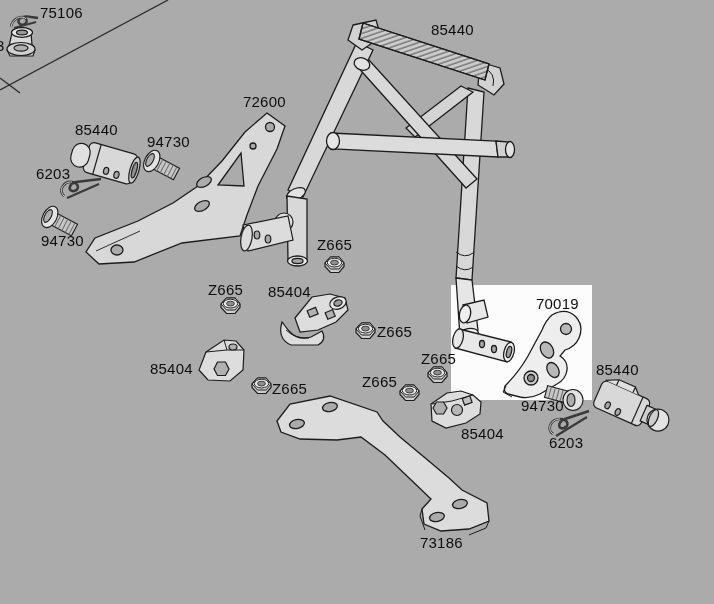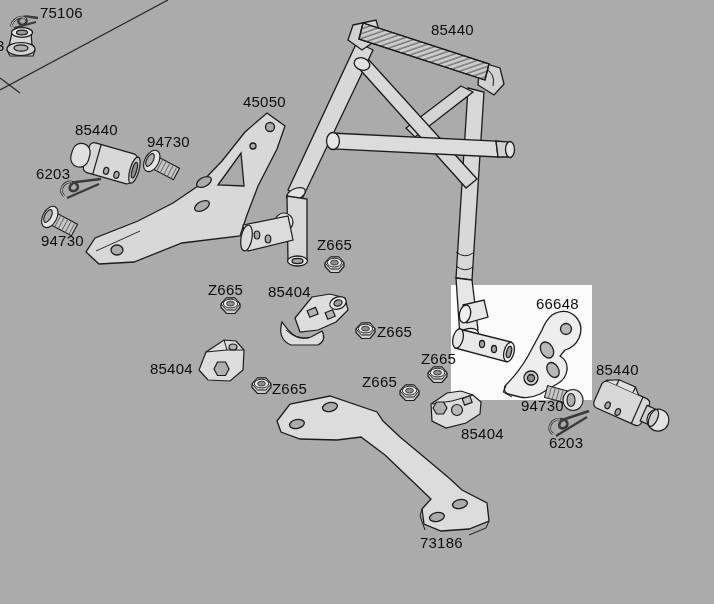--- a/index.html
+++ b/index.html
@@ -223,33 +223,33 @@
     <ellipse cx="663" cy="395" rx="4" ry="9" fill="#cfcfcf"></ellipse>
     <ellipse cx="616" cy="402" rx="2.5" ry="3.5" fill="#a8a8a8"></ellipse>
     <ellipse cx="628" cy="404" rx="2.5" ry="3.5" fill="#a8a8a8"></ellipse>
   </g>
 </svg>
 
 <div id="labels-layer">
       <span class="part-label" style="left: 40px; top: 4px;">75106</span>
       <span class="part-label" style="left: -4px; top: 37px;">3</span>
       <span class="part-label" style="left: 431px; top: 21px;">85440</span>
-      <span class="part-label" style="left: 243px; top: 93px;">45050</span>
+      <span class="part-label" style="left: 243px; top: 93px;">72600</span>
       <span class="part-label" style="left: 75px; top: 121px;">85440</span>
       <span class="part-label" style="left: 147px; top: 133px;">94730</span>
       <span class="part-label" style="left: 36px; top: 165px;">6203</span>
       <span class="part-label" style="left: 41px; top: 232px;">94730</span>
       <span class="part-label" style="left: 317px; top: 236px;">Z665</span>
       <span class="part-label" style="left: 208px; top: 281px;">Z665</span>
       <span class="part-label" style="left: 268px; top: 283px;">85404</span>
       <span class="part-label" style="left: 377px; top: 323px;">Z665</span>
       <span class="part-label" style="left: 150px; top: 360px;">85404</span>
       <span class="part-label" style="left: 421px; top: 350px;">Z665</span>
       <span class="part-label" style="left: 362px; top: 373px;">Z665</span>
       <span class="part-label" style="left: 272px; top: 380px;">Z665</span>
-      <span class="part-label" style="left: 536px; top: 295px;">66648</span>
+      <span class="part-label" style="left: 536px; top: 295px;">70019</span>
       <span class="part-label" style="left: 596px; top: 361px;">85440</span>
       <span class="part-label" style="left: 521px; top: 397px;">94730</span>
       <span class="part-label" style="left: 461px; top: 425px;">85404</span>
       <span class="part-label" style="left: 549px; top: 434px;">6203</span>
       <span class="part-label" style="left: 420px; top: 534px;">73186</span>
     </div>
 </div>
 
 </body></html>

